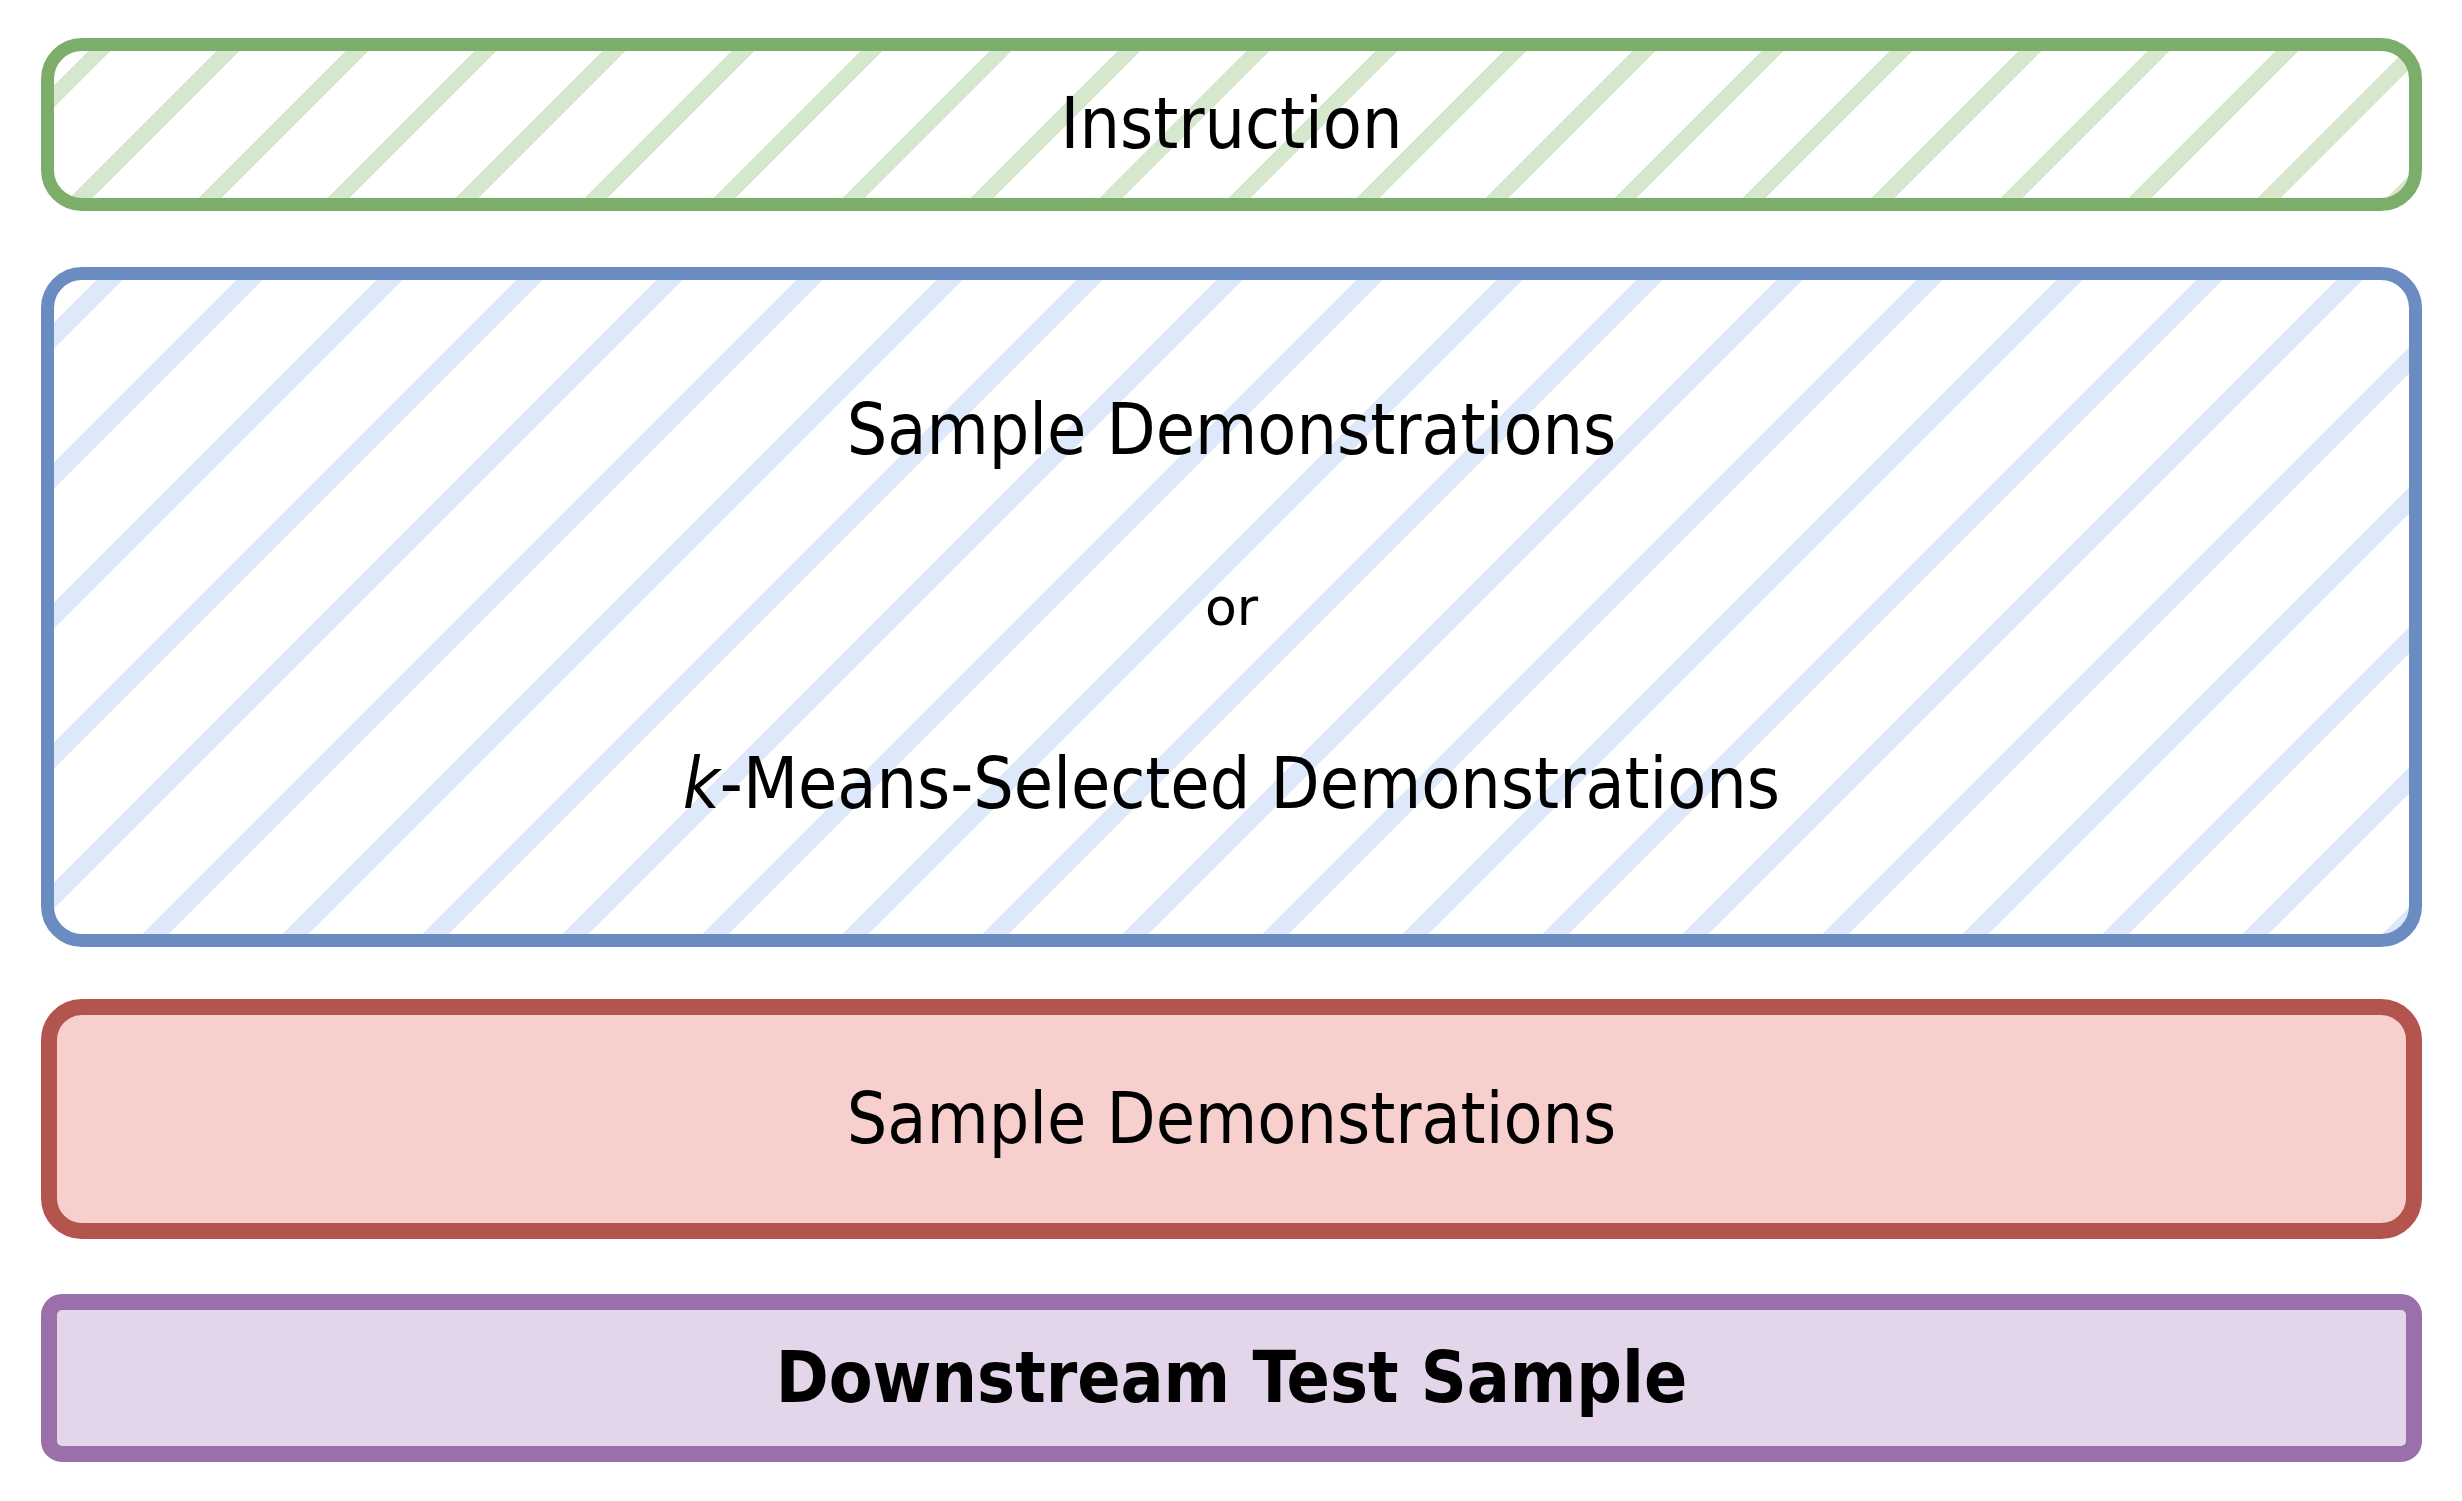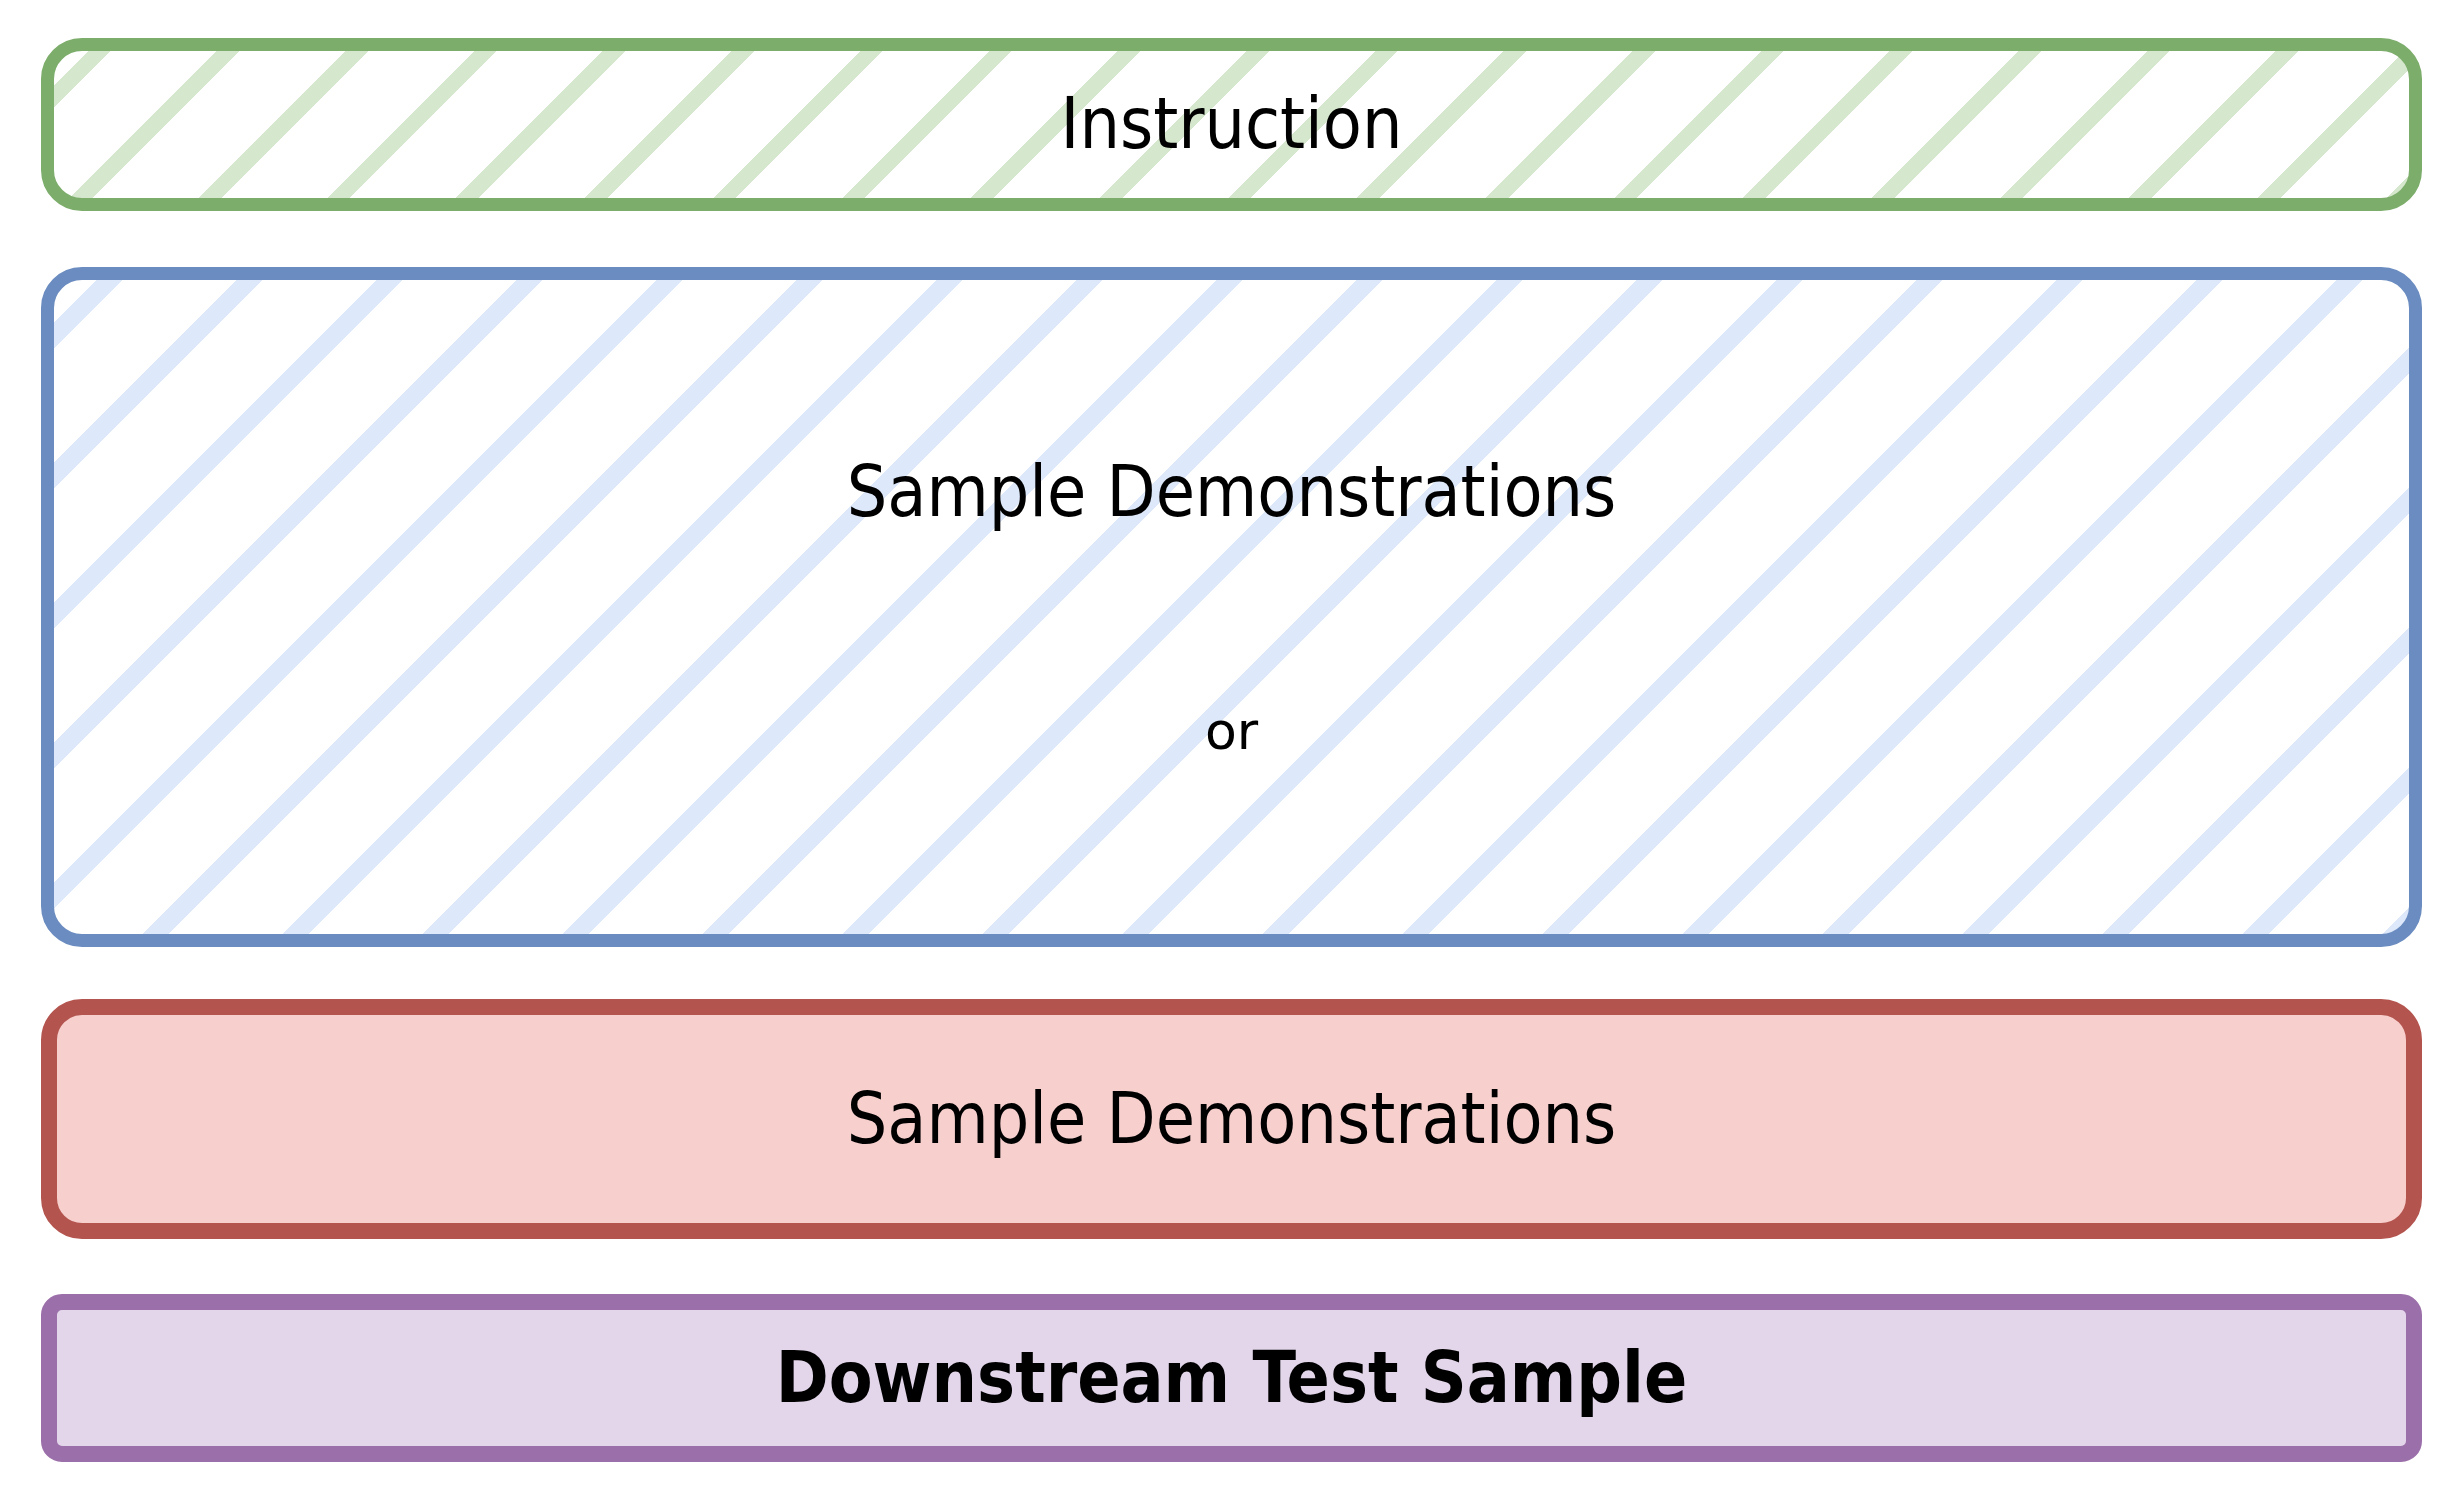--- a/index.html
+++ b/index.html
@@ -120,20 +120,21 @@
 
 <div class="diagram">
 
   <div class="block" id="block-instruction">
     <div class="block-label">Instruction</div>
   </div>
 
   <div class="block" id="block-demos">
     <div class="block-label">Sample Demonstrations</div>
     <div class="block-label line-or">or</div>
+    <div class="block-label"><span class="kvar">k</span><span>-Means-Selected Demonstrations</span></div>
   </div>
 
   <div class="block" id="block-similar">
     <div class="block-label">Sample Demonstrations</div>
   </div>
 
   <div class="block" id="block-downstream">
     <div class="block-label">Downstream Test Sample</div>
   </div>
 

